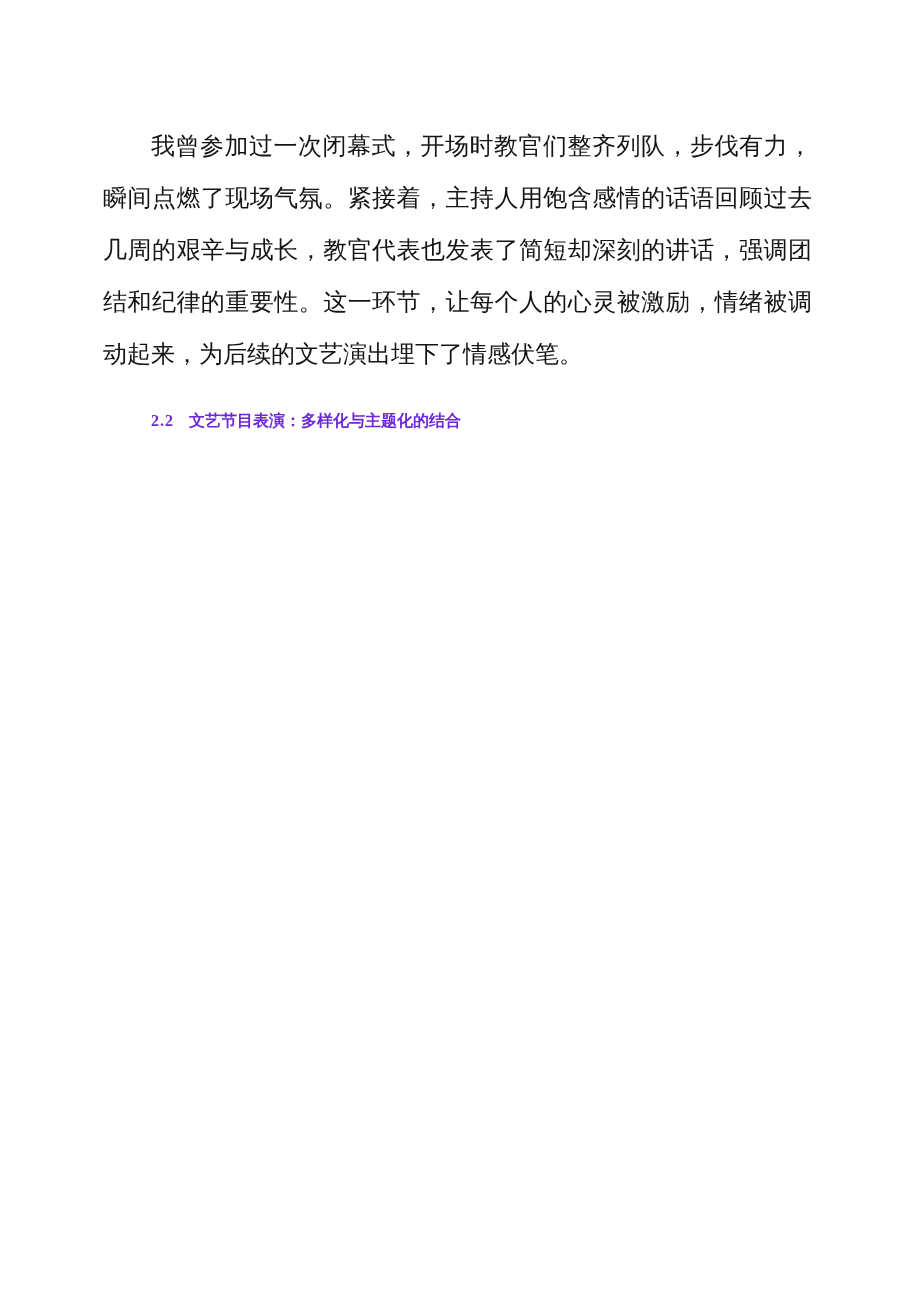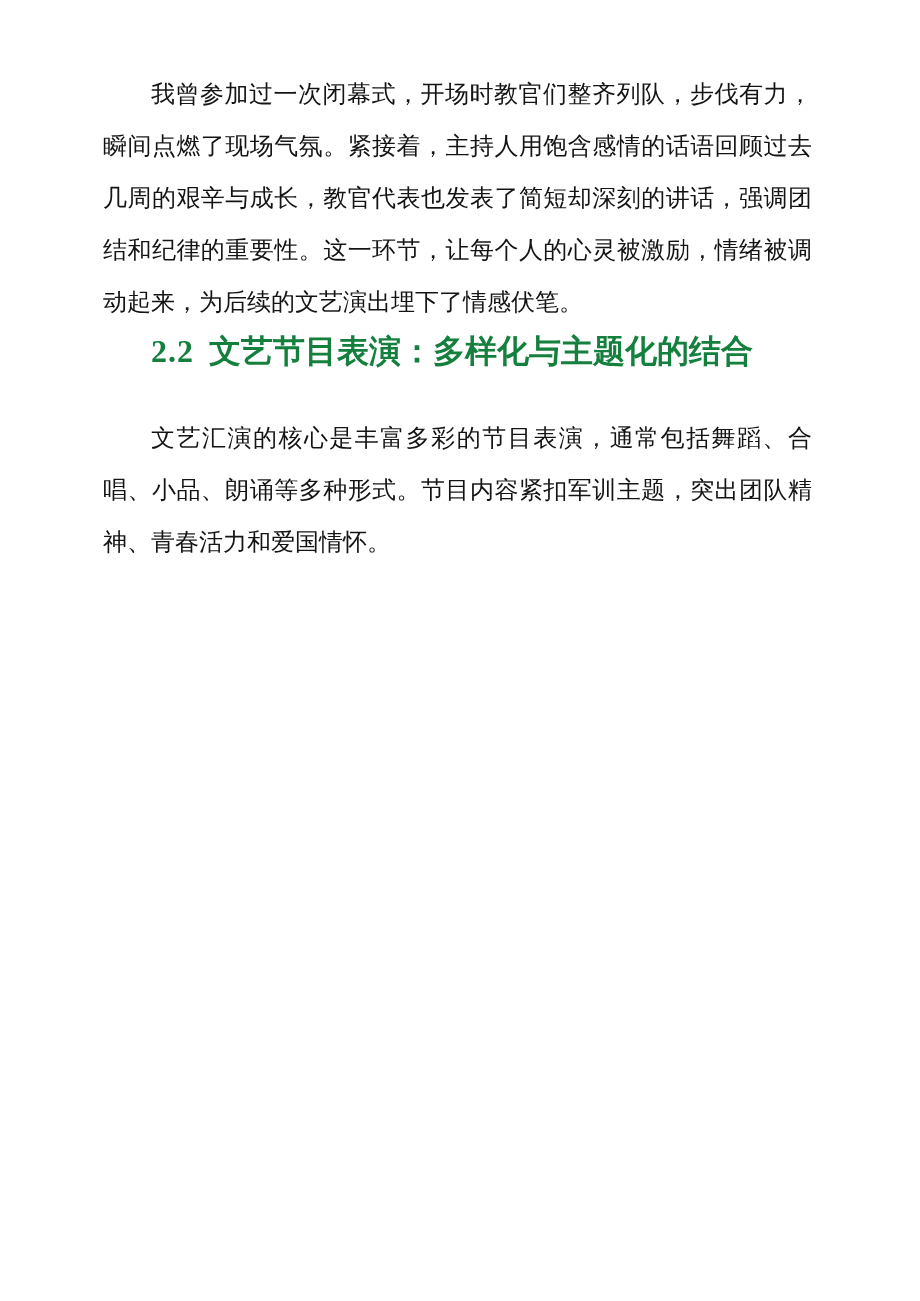--- a/index.html
+++ b/index.html
@@ -12,41 +12,41 @@
     height: 1301px;
     overflow: hidden;
     font-family: "Liberation Serif", serif;
     color: #141414;
   }
   .page {
     box-sizing: border-box;
     width: 920px;
     height: 1301px;
     background: #ffffff;
-    padding: 68px 108px 0 103px;
+    padding: 120px 108px 0 103px;
   }
   .body-para {
     margin: 0;
     font-size: 24px;
     line-height: 52px;
     text-align: justify;
     text-justify: inter-ideograph;
     text-indent: 2em;
     font-family: "Liberation Serif", serif;
     color: #141414;
     word-break: break-all;
   }
   .doc-heading {
-    margin: 3px 0 41px 0;
+    margin: 21px 0 41px 0;
     padding-left: 48px;
-    font-size: 32px;
+    font-size: 16px;
     line-height: 40px;
     font-weight: 700;
     font-family: "Liberation Sans", sans-serif;
-    color: #15803d;
+    color: #6d28d9;
     text-align: left;
   }
   .heading-number {
     font-family: "Liberation Serif", serif;
     font-weight: 700;
     letter-spacing: 1px;
     margin-right: 15px;
   }
   .heading-text {
     font-weight: 700;
@@ -56,18 +56,17 @@
 <body>
 
 <div class="page">
 
   <p class="body-para">我曾参加过一次闭幕式，开场时教官们整齐列队，步伐有力，瞬间点燃了现场气氛。紧接着，主持人用饱含感情的话语回顾过去几周的艰辛与成长，教官代表也发表了简短却深刻的讲话，强调团结和纪律的重要性。这一环节，让每个人的心灵被激励，情绪被调动起来，为后续的文艺演出埋下了情感伏笔。</p>
 
   <div class="doc-heading">
     <span class="heading-number">2.2</span><span class="heading-text">文艺节目表演：多样化与主题化的结合</span>
   </div>
 
-  <p class="body-para">文艺汇演的核心是丰富多彩的节目表演，通常包括舞蹈、合唱、小品、朗诵等多种形式。节目内容紧扣军训主题，突出团队精神、青春活力和爱国情怀。</p>
 
 
 
 
 </div>
 
 </body></html>

